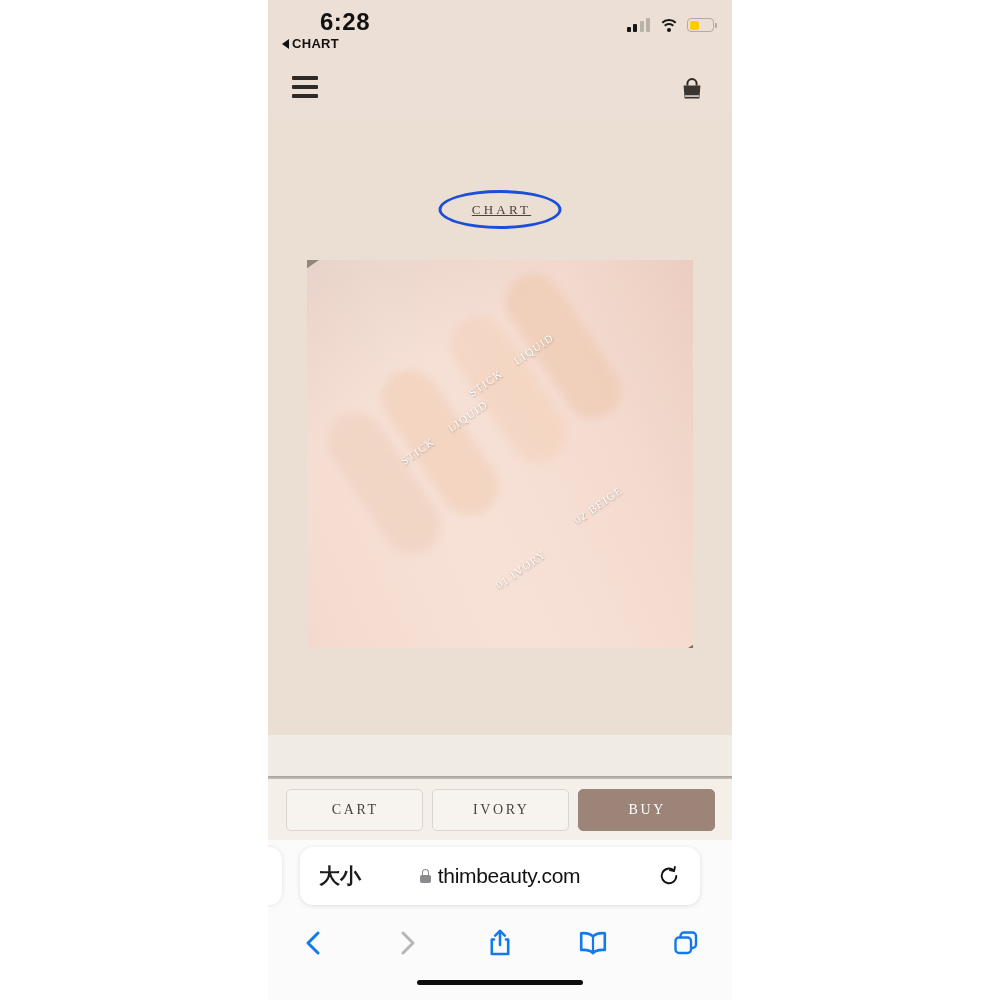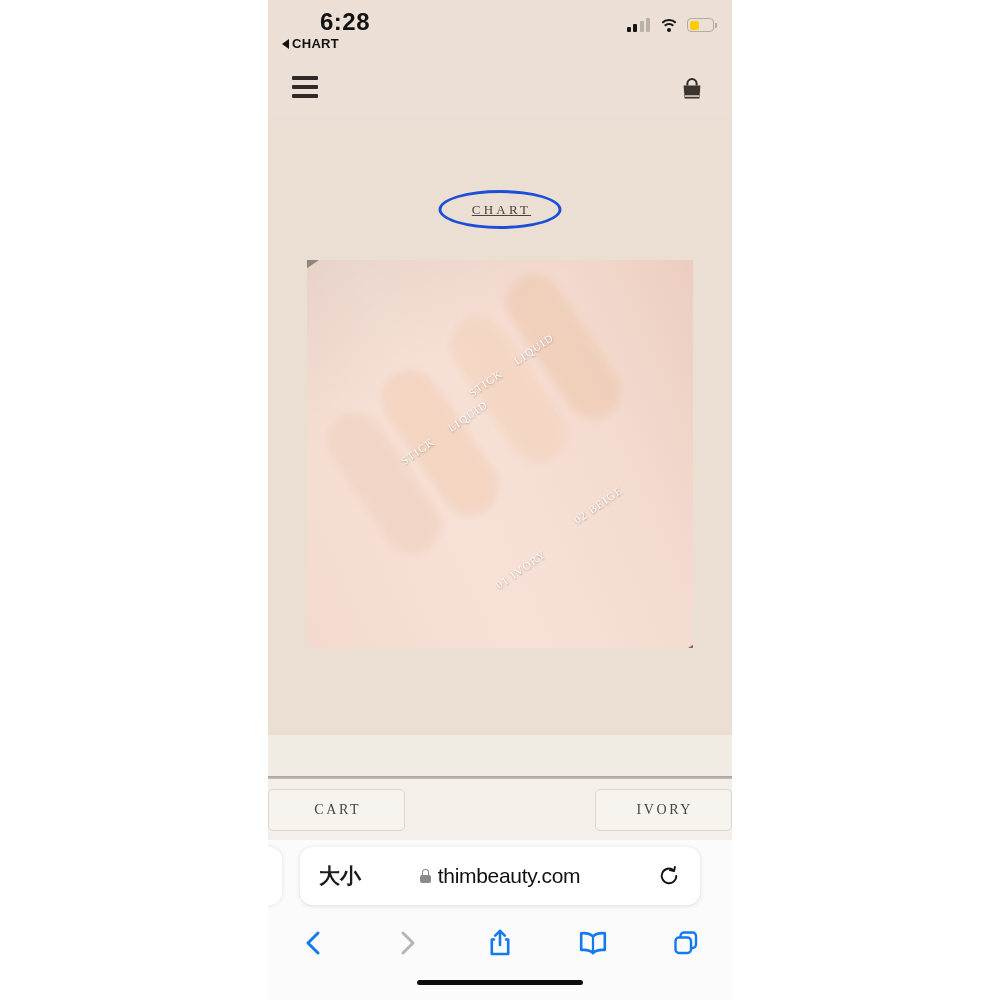--- a/index.html
+++ b/index.html
@@ -295,21 +295,21 @@
 
   
   .action-bar {
     position: absolute;
     left: 0; top: 779px;
     width: 464px;
     height: 61px;
     background: #f5efe9;
     display: flex;
     align-items: center;
-    justify-content: space-between;
+    justify-content: center;
     gap: 9px;
   }
   .act-btn {
     width: 137px;
     height: 42px;
     border-radius: 5px;
     display: flex;
     align-items: center;
     justify-content: center;
     font-family: "Liberation Serif", serif;
@@ -509,20 +509,21 @@
         <div class="photo-label lbl-beige">02 BEIGE</div>
       </div>
     </div>
 
     <div class="next-section"></div>
     <div class="section-divider"></div>
 
     <div class="action-bar">
       <div class="act-btn act-outline">CART</div>
       <div class="act-btn act-outline">IVORY</div>
+      <div class="act-btn act-filled">BUY</div>
     </div>
 
     <div class="browser-zone">
 
       <div class="tab-peek-left"></div>
 
       <div class="addr-card">
         <div class="aa-btn">大小</div>
         <div class="addr-center">
           <span class="lock">

